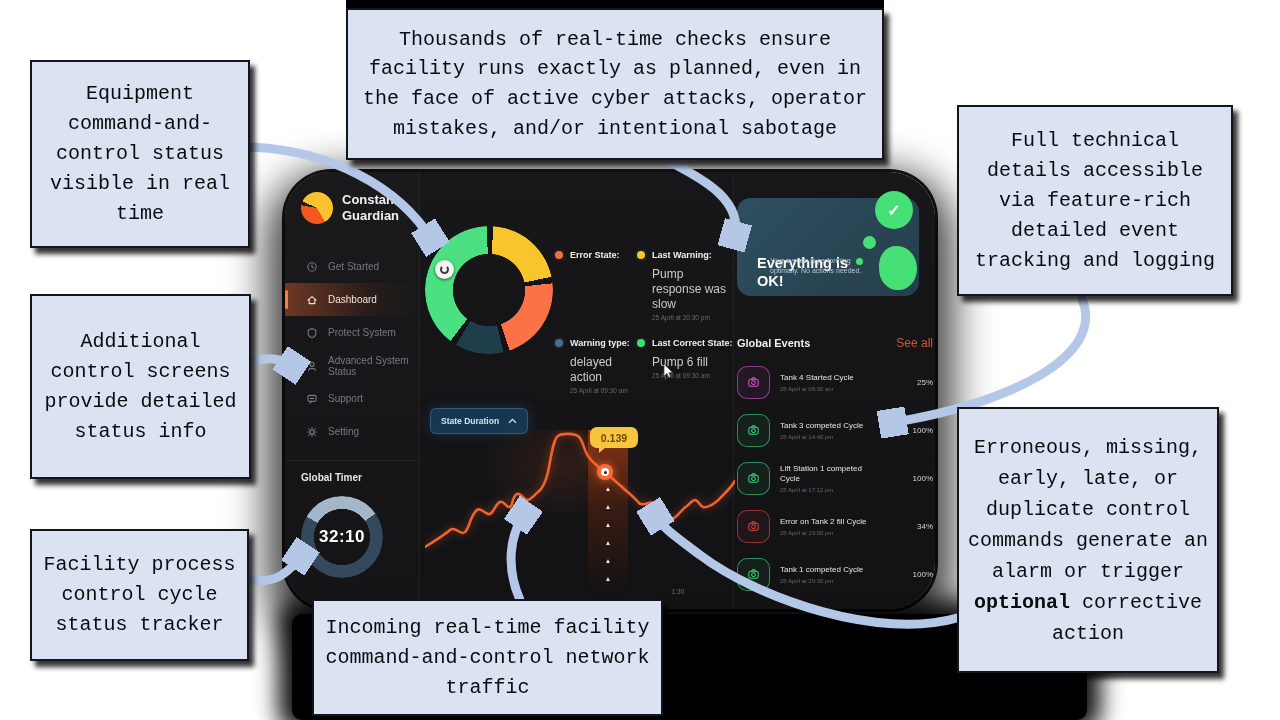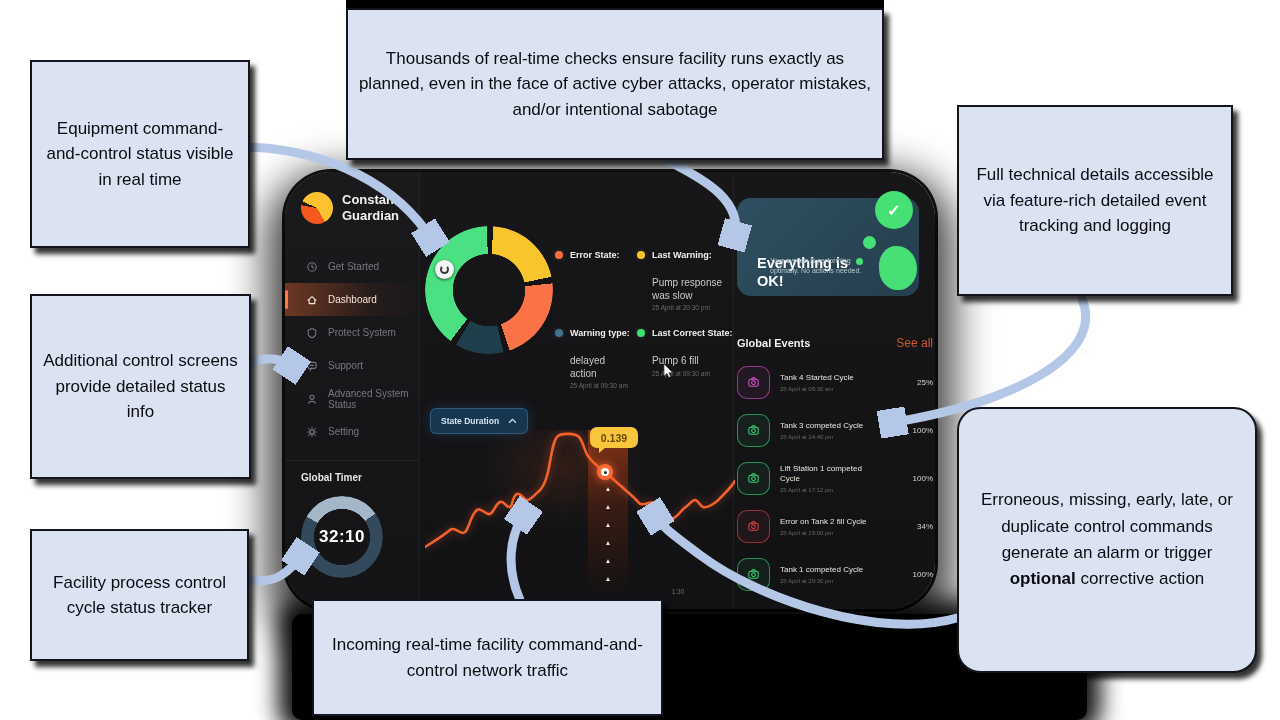--- a/index.html
+++ b/index.html
@@ -6,29 +6,29 @@
   html,body { width:1280px; height:720px; overflow:hidden; }
   body { position:relative; background:#ffffff; font-family:"Liberation Sans", sans-serif; }
 
   
   .callout {
     position:absolute; z-index:6;
     background:#dbe3f2; border:2px solid #14141e;
     box-shadow:5px 6px 5px rgba(0,0,0,0.8);
     display:flex; align-items:center; justify-content:center;
     text-align:center; color:#0b0c10;
-    font-size:17px; line-height:1.5; padding:4px 8px;
+    font-size:20px; line-height:1.5; padding:4px 8px;font-family:Liberation Mono, monospace;
   }
   .callout b { font-weight:bold; }
   #callout-top    { left:346px; top:8px;   width:538px; height:152px; line-height:1.48; }
   #callout-left1  { left:30px;  top:60px;  width:220px; height:188px; }
   #callout-left2  { left:30px;  top:294px; width:221px; height:185px; }
   #callout-left3  { left:30px;  top:529px; width:219px; height:132px; }
   #callout-right1 { left:957px; top:105px; width:276px; height:191px; }
-  #callout-right2 { left:957px; top:407px; width:300px; height:266px; line-height:1.55;border-radius:23px; }
+  #callout-right2 { left:957px; top:407px; width:262px; height:266px; line-height:1.55; }
   #callout-bottom { left:312px; top:599px; width:351px; height:117px; }
 
   .edge-strip { position:absolute; background:#000; }
   #strip-top    { left:346px; top:0; width:538px; height:9px; z-index:5; }
   #strip-bottom { left:292px; top:614px; width:795px; height:106px; z-index:1;
                   box-shadow:0 0 22px 14px rgba(0,0,0,0.92); border-radius:10px; }
 
   
   #arrows { position:absolute; left:0; top:0; z-index:4; pointer-events:none; }
   #arrows path { stroke:#b5c7e6; stroke-width:9; fill:none; stroke-linecap:round; }
@@ -88,21 +88,21 @@
   #donut-cursor .spin { width:9px; height:9px; border-radius:50%;
       border:2px solid #3a3a3a; border-top-color:transparent; }
 
   
   #legend { position:absolute; left:270px; top:78px; width:180px;
       display:grid; grid-template-columns:76px 98px; column-gap:6px; row-gap:17px; align-items:start; }
   .lg-item { display:flex; gap:7px; }
   .lg-dot { width:8px; height:8px; border-radius:50%; margin-top:1px; flex:none;
             box-shadow:0 0 5px rgba(255,255,255,0.15); }
   .lg-label { font-size:9px; font-weight:bold; color:#f3efec; }
-  .lg-sub  { font-size:10px; color:#cfc9c3; margin-top:17px; line-height:1.25; }
+  .lg-sub  { font-size:12px; color:#cfc9c3; margin-top:7px; line-height:1.25; }
   .lg-date { font-size:6.5px; color:#6e6861; margin-top:2px; }
 
   
   #state-duration { position:absolute; left:145px; top:236px; width:98px; height:26px;
       background:#173750; border:1px solid rgba(100,160,210,0.35); border-radius:6px;
       box-shadow:0 0 12px rgba(45,100,150,0.35);
       display:flex; align-items:center; justify-content:space-between; padding:0 10px; cursor:pointer; }
   #state-duration .sd-label { font-size:8.5px; font-weight:bold; color:#d2e4f2; }
   #state-duration svg { width:9px; height:6px; stroke:#d2e4f2; stroke-width:1.4; fill:none; }
 
@@ -201,34 +201,34 @@
     <span class="mi-icon">
             <svg viewBox="0 0 12 12">
               <path d="M6 1.6 L9.8 3.2 V6 C9.8 8.6 8.2 10 6 10.8 C3.8 10 2.2 8.6 2.2 6 V3.2 Z"></path>
             </svg>
           </span>
     <span class="mi-label">Protect System</span>
   </div>
         <div class="menu-item">
     <span class="mi-icon">
             <svg viewBox="0 0 12 12">
+              <circle cx="6" cy="4.2" r="2"></circle>
+              <path d="M2.6 10.2 C3.2 7.8 8.8 7.8 9.4 10.2"></path>
+            </svg>
+          </span>
+    <span class="mi-label">Advanced System Status</span>
+  </div>
+        <div class="menu-item">
+    <span class="mi-icon">
+            <svg viewBox="0 0 12 12">
               <rect x="1.8" y="2.4" width="8.4" height="6" rx="1.6"></rect>
               <path d="M4 10.4 L5.4 8.4 M4.2 5.4 H7.8"></path>
             </svg>
           </span>
     <span class="mi-label">Support</span>
-  </div>
-        <div class="menu-item">
-    <span class="mi-icon">
-            <svg viewBox="0 0 12 12">
-              <circle cx="6" cy="4.2" r="2"></circle>
-              <path d="M2.6 10.2 C3.2 7.8 8.8 7.8 9.4 10.2"></path>
-            </svg>
-          </span>
-    <span class="mi-label">Advanced System Status</span>
   </div>
         <div class="menu-item">
     <span class="mi-icon">
             <svg viewBox="0 0 12 12">
               <circle cx="6" cy="6" r="2"></circle>
               <path d="M6 1.6 V3 M6 9 V10.4 M1.6 6 H3 M9 6 H10.4 M2.9 2.9 L3.9 3.9 M8.1 8.1 L9.1 9.1 M9.1 2.9 L8.1 3.9 M3.9 8.1 L2.9 9.1"></path>
             </svg>
           </span>
     <span class="mi-label">Setting</span>
   </div>

